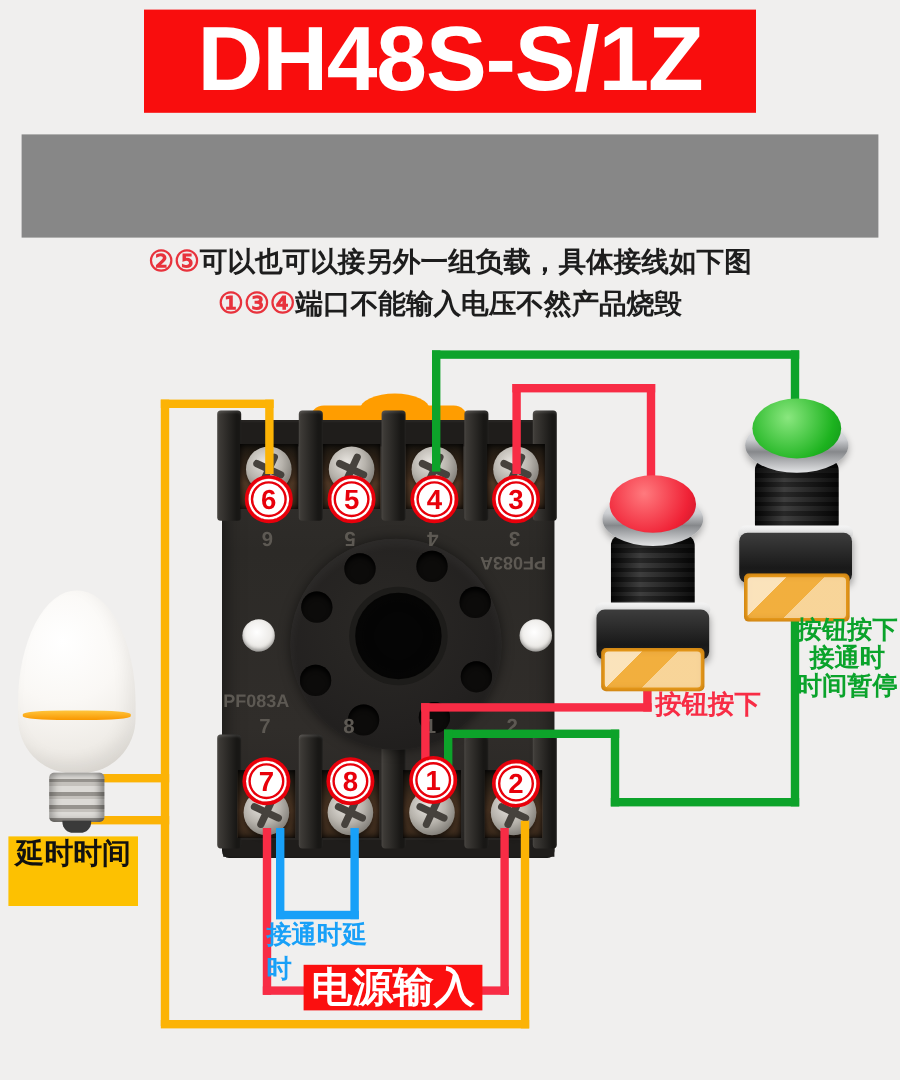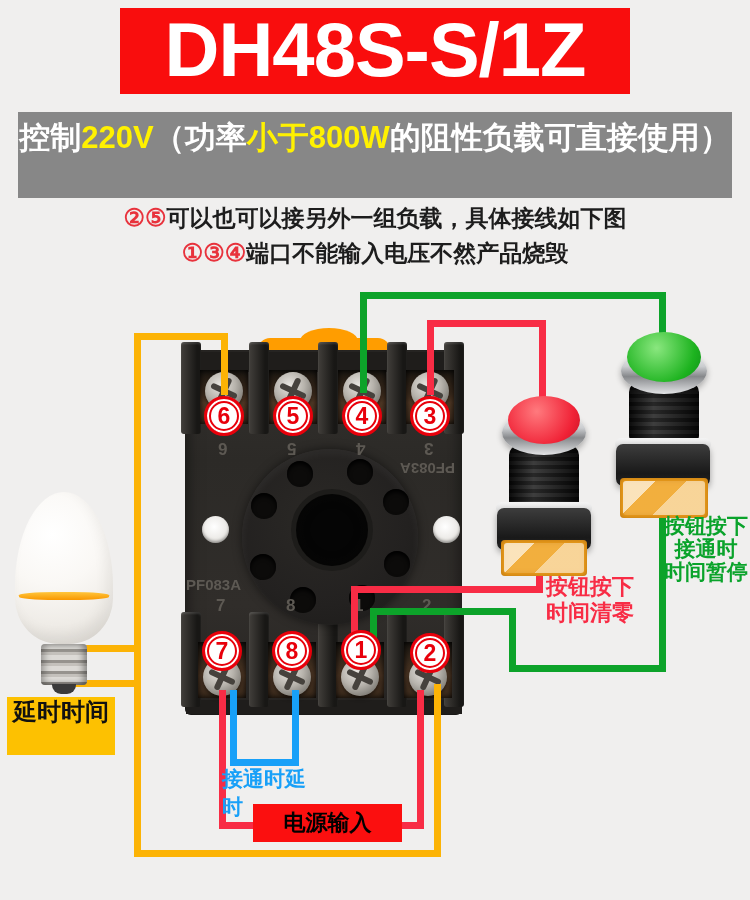--- a/index.html
+++ b/index.html
@@ -61,22 +61,22 @@
 
   
   .badge{position:absolute;z-index:5;width:34px;height:34px;border-radius:50%;background:#fff;
     border:3px solid #e8000b;box-shadow:inset 0 0 0 2px #fff,inset 0 0 0 4px #e8000b;
     color:#e8000b;font-weight:700;font-size:23px;display:flex;align-items:center;justify-content:center;}
 
   
   .bulb-label{left:7px;top:697px;width:108px;height:58px;background:#fdc101;z-index:6;
     color:#111;font-weight:700;font-size:24px;line-height:29px;text-align:center;}
   .connect-label{left:222px;top:765px;width:100px;color:#18a0f8;font-weight:700;font-size:21px;z-index:6;}
-  .power-label{left:253px;top:804px;width:149px;height:38px;background:#fb0f0f;color:#000000;
-    font-weight:700;font-size:22px;line-height:38px;text-align:center;z-index:6;}
+  .power-label{left:253px;top:804px;width:149px;height:38px;background:#fb0f0f;color:#ffffff;
+    font-weight:700;font-size:34px;line-height:38px;text-align:center;z-index:6;}
   .btn-label{position:absolute;font-weight:700;text-align:center;z-index:6;}
   .red-btn-label{left:528px;top:574px;width:124px;color:#f82c45;font-size:22px;line-height:26px;}
   .green-btn-label{left:660px;top:514px;width:92px;color:#0aa32b;font-size:21px;line-height:23px;}
 
   
   .bulb-glass{left:15px;top:492px;width:98px;height:152px;z-index:4;
     border-radius:50% 50% 45% 45% / 62% 62% 30% 30%;
     background:radial-gradient(circle at 38% 28%,#ffffff 0%,#faf8f5 40%,#efece7 72%,#ddd9d3);
     box-shadow:inset -6px -8px 14px rgba(0,0,0,.06);}
   .bulb-stripe{left:19px;top:592px;width:90px;height:8px;z-index:4;border-radius:40%;
@@ -106,23 +106,20 @@
     box-shadow:inset 0 0 6px rgba(120,60,0,.5);}
   .btn-block::before{content:"";position:absolute;inset:3px;border-radius:3px;
     background:linear-gradient(135deg,rgba(255,255,255,.7) 0 28%,rgba(255,255,255,.15) 28% 55%,rgba(255,255,255,.55) 55% 100%);}
 </style>
 </head>
 <body>
 
 <div class="abs title-banner">DH48S-S/1Z</div>
 
 <div class="abs subtitle-banner">
-  <div>
-    <span>控制</span><span class="hl">220V</span><span>（功率</span><span class="hl">小于800W</span><span>的阻性负载可直接使用）</span>
-  </div>
 </div>
 
 <div class="abs note-line" style="top:203px;">
   <span class="note-badge">②⑤</span><span>可以也可以接另外一组负载，具体接线如下图</span>
 </div>
 <div class="abs note-line" style="top:238px;">
   <span class="note-badge">①③④</span><span>端口不能输入电压不然产品烧毁</span>
 </div>
 
 <div class="abs clip-hump"></div>
@@ -264,20 +261,19 @@
 <div class="abs bulb-label">
   <div>延时时间</div>
 </div>
 
 <div class="abs connect-label">接通时延时</div>
 
 <div class="abs power-label">电源输入</div>
 
 <div class="btn-label red-btn-label">
   <div>按钮按下</div>
-  <div>时间清零</div>
 </div>
 
 <div class="btn-label green-btn-label">
   <div>按钮按下</div>
   <div>接通时</div>
   <div>时间暂停</div>
 </div>
 
 </body></html>

